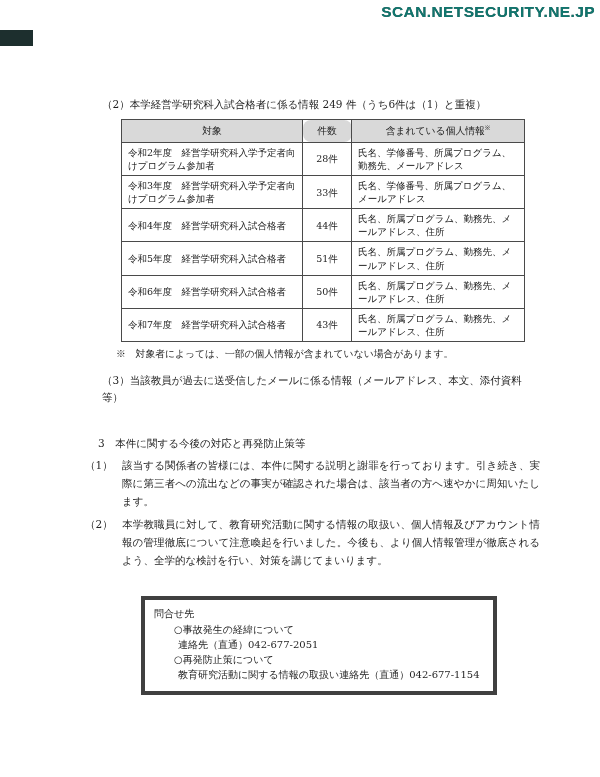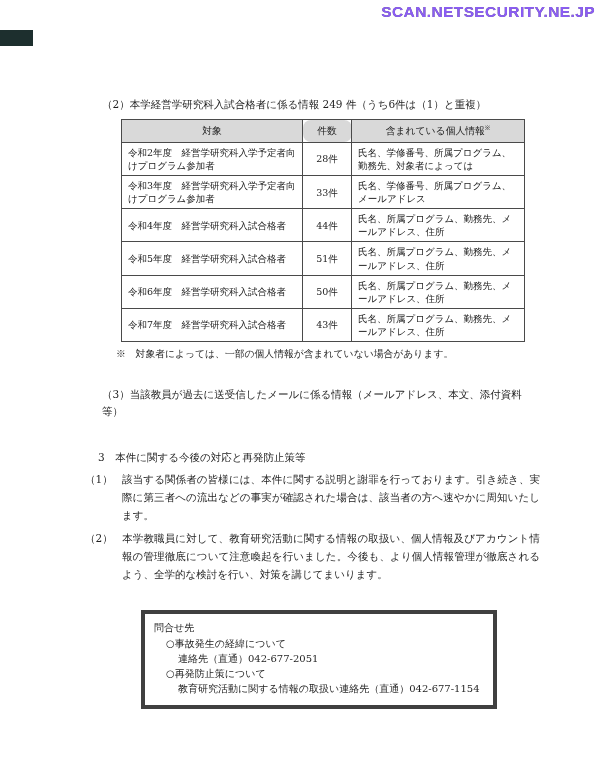--- a/index.html
+++ b/index.html
@@ -32,61 +32,61 @@
   .doc-table th{
     background:#d9d9d9;font-weight:normal;text-align:center;
     padding:4px 2px;font-size:9.8px;
   }
   .c-target{width:168px;}
   .c-count{width:36px;text-align:center;}
   .c-info{width:160px;}
   .doc-table td{padding:3px 6px;vertical-align:middle;}
   .supmark{font-size:6.5px;vertical-align:super;line-height:0;}
   .table-note{margin:4px 0 0 31px;padding:0;font-size:9.8px;}
-  .item3{margin-top:25px;}
+  .item3{margin-top:11px;}
   .sec3-title{margin:30px 0 0 13px;padding:0;}
   .hang{
     margin:5px 0 0 0;padding:0 0 0 37px;text-indent:-37px;
     text-align:justify;line-height:1.72;
   }
   .plabel{display:inline-block;width:37px;text-indent:0;}
   .cbox{
     margin:27px 0 0 56px;width:330px;
     border:4px solid #404040;padding:6px 9px 9px 9px;
     font-size:10px;line-height:1.52;
   }
   .cbox-title{margin:0;}
-  .topic{margin:0 0 0 12px;}
+  .topic{margin:0 0 0 20px;}
   .orgline{margin:0 0 0 24px;display:flex;}
   .org{display:inline-block;min-width:158px;}
   .tel{white-space:nowrap;}
 </style>
 </head>
 <body>
 
-<div class="watermark" style="color: #8b5cf6;">SCAN.NETSECURITY.NE.JP</div>
+<div class="watermark" style="color: #0f766e;">SCAN.NETSECURITY.NE.JP</div>
 <div class="corner-bar" style="background: rgb(29, 47, 46);"></div>
 
 <div class="content">
 
   <p class="h-item">（2）本学経営学研究科入試合格者に係る情報 249 件（うち6件は（1）と重複）</p>
 
   <table class="doc-table">
     <thead>
       <tr>
         <th class="c-target" style="background: rgb(217, 217, 217); margin-top: 32px;">対象</th>
         <th class="c-count" style="background: rgb(217, 217, 217); border-radius: 8px;">件数</th>
         <th class="c-info" style="background: rgb(217, 217, 217);"><span>含まれている個人情報</span><sup class="supmark">※</sup></th>
       </tr>
     </thead>
     <tbody id="table-body">
         <tr>
           <td class="c-target">令和2年度　経営学研究科入学予定者向けプログラム参加者</td>
           <td class="c-count">28件</td>
-          <td class="c-info">氏名、学修番号、所属プログラム、勤務先、対象者によっては</td>
+          <td class="c-info">氏名、学修番号、所属プログラム、勤務先、メールアドレス</td>
         </tr>
         <tr>
           <td class="c-target">令和3年度　経営学研究科入学予定者向けプログラム参加者</td>
           <td class="c-count">33件</td>
           <td class="c-info">氏名、学修番号、所属プログラム、メールアドレス</td>
         </tr>
         <tr>
           <td class="c-target">令和4年度　経営学研究科入試合格者</td>
           <td class="c-count">44件</td>
           <td class="c-info">氏名、所属プログラム、勤務先、メールアドレス、住所</td>

